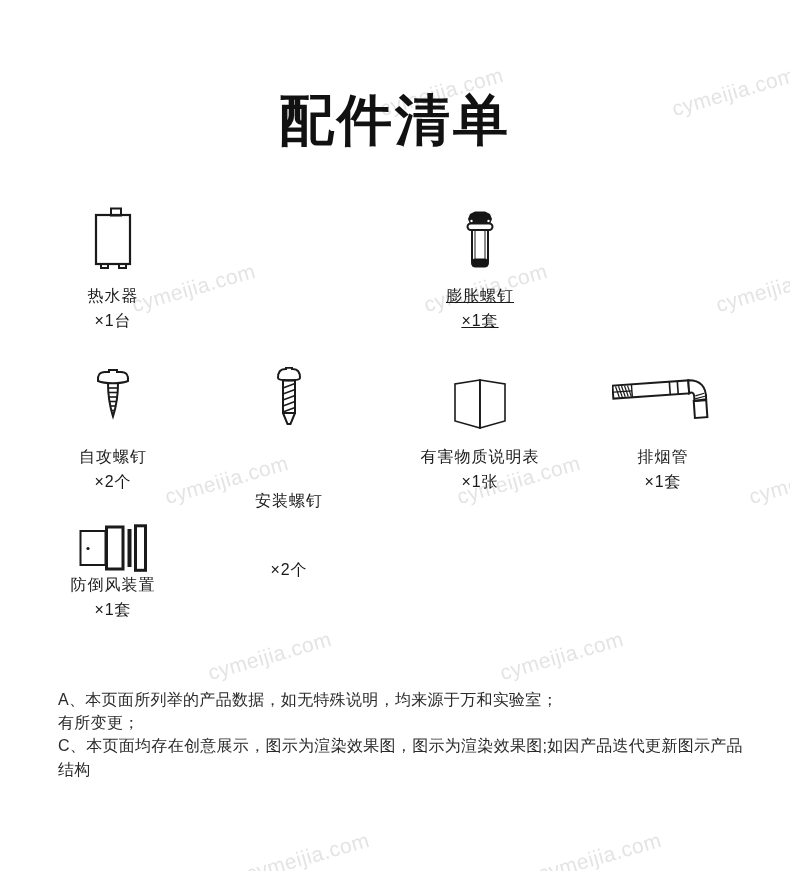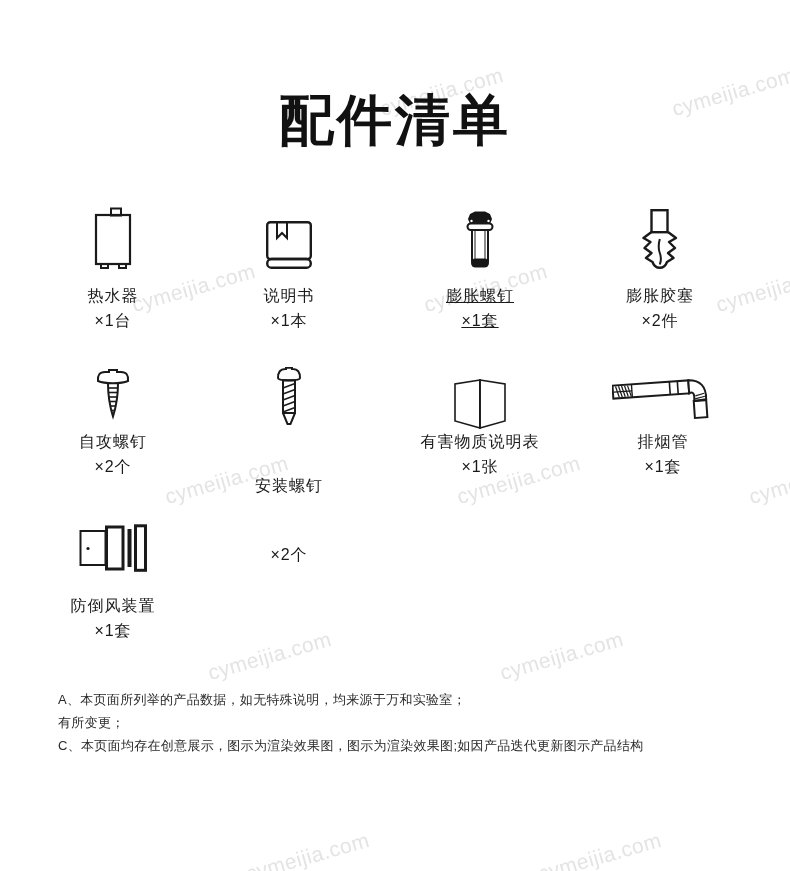--- a/index.html
+++ b/index.html
@@ -9,25 +9,25 @@
   #wm-layer{position:absolute;inset:0;z-index:0;pointer-events:none;}
   .wm{position:absolute;font-size:21px;color:#e4e4e4;white-space:nowrap;
       transform:rotate(-16deg);letter-spacing:.5px;font-weight:400;}
   
   #content{position:absolute;inset:0;z-index:1;border-radius:30px;}
   .page-title{position:absolute;top:84px;left:0;width:100%;text-align:center;
       font-size:55px;font-weight:900;letter-spacing:3px;color:#111;}
   .item{position:absolute;width:220px;display:flex;flex-direction:column;align-items:center;}
   .icon-wrap{display:flex;align-items:flex-end;justify-content:center;}
   .r1 .icon-wrap{height:64px;} .r2 .icon-wrap{height:66px;} .r3 .icon-wrap{height:47px;}
-  .r1 .item-label{margin-top:14px;} .r2 .item-label{} .r3 .item-label{margin-top:21px;}
+  .r1 .item-label{margin-top:14px;} .r2 .item-label{margin-top:15px;} .r3 .item-label{}
   .item-label,.item-qty{font-size:16px;line-height:25px;text-align:center;color:#1a1a1a;letter-spacing:1px;}
   svg{display:block;}
   .notes{position:absolute;left:58px;top:688px;width:700px;}
-  .note-line{font-size:13px;line-height:23.2px;color:#2a2a2a;letter-spacing:.3px;}
+  .note-line{font-size:16px;line-height:23.2px;color:#2a2a2a;letter-spacing:.3px;}
 </style>
 </head>
 <body>
 
 <div id="page">
   <div id="wm-layer">
       <span class="wm" style="left: 378px; top: 80px;">cymeijia.com</span>
       <span class="wm" style="left: 670px; top: 80px;">cymeijia.com</span>
       <span class="wm" style="left: 130px; top: 276px;">cymeijia.com</span>
       <span class="wm" style="left: 422px; top: 276px;">cymeijia.com</span>
@@ -51,60 +51,38 @@
           <rect x="19" y="1.5" width="10" height="7" stroke-width="2"></rect>
           <rect x="4" y="8" width="34" height="49" stroke-width="2.2"></rect>
           <rect x="9" y="57" width="7" height="4" stroke-width="2"></rect>
           <rect x="27" y="57" width="7" height="4" stroke-width="2"></rect>
         </svg>
       </span>
       <div class="item-label">热水器</div>
       <div class="item-qty">×1台</div>
     </div>
 
-    <div class="item r1" style="left:179px;top:205px;">
-      <span class="icon-wrap">
-        <svg width="46" height="48" viewBox="0 0 46 48" fill="none" stroke="#1a1a1a">
-          <rect x="1.2" y="1.2" width="43.6" height="36.8" rx="3" stroke-width="2.4"></rect>
-          <path d="M11 2 V17 L16 12 L21 17 V2" stroke-width="2"></path>
-          <rect x="1.2" y="38" width="43.6" height="8.8" rx="4.4" stroke-width="2.4"></rect>
-        </svg>
-      </span>
-      <div class="item-label">说明书</div>
-      <div class="item-qty">×1本</div>
-    </div>
 
     <div class="item r1" style="left:370px;top:205px;text-decoration:underline;">
       <span class="icon-wrap">
         <svg width="28" height="58" viewBox="0 0 28 58">
           <path d="M4 3 L9 0.5 L19 0.5 L24 3 L26 8 L24 13 L4 13 L2 8 Z" fill="#161616"></path>
           <circle cx="5.5" cy="10" r="1.2" fill="#ffffff"></circle>
           <circle cx="22.5" cy="10" r="1.2" fill="#ffffff"></circle>
           <rect x="1.5" y="12.5" width="25" height="6.5" rx="3.2" fill="#ffffff" stroke="#1a1a1a" stroke-width="2"></rect>
           <rect x="6" y="19" width="16" height="31" fill="#ffffff" stroke="#1a1a1a" stroke-width="2"></rect>
           <line x1="9" y1="20" x2="9" y2="49" stroke="#1a1a1a" stroke-width="1"></line>
           <line x1="19" y1="20" x2="19" y2="49" stroke="#1a1a1a" stroke-width="1"></line>
           <rect x="5" y="47.5" width="18" height="9" rx="4.5" fill="#161616"></rect>
         </svg>
       </span>
       <div class="item-label">膨胀螺钉</div>
       <div class="item-qty">×1套</div>
     </div>
 
-    <div class="item r1" style="left:550px;top:205px;">
-      <span class="icon-wrap">
-        <svg width="38" height="60" viewBox="0 0 38 60" fill="none" stroke="#1a1a1a">
-          <rect x="10.5" y="1.2" width="16" height="22" stroke-width="2.4"></rect>
-          <path d="M10.5 23 L2.5 29 L9.5 33 L3.5 39 L10.5 44 L5 49 L11.5 53 Q13.5 58.8 18.8 58.8 Q24 58.8 26 53 L32.5 49 L27 44 L34 39 L28 33 L35 29 L27 23" stroke-width="2.4" stroke-linejoin="round"></path>
-          <path d="M18.8 30 Q16.6 38 18.8 44 Q21 50 18.8 55.5" stroke-width="2"></path>
-        </svg>
-      </span>
-      <div class="item-label">膨胀胶塞</div>
-      <div class="item-qty">×2件</div>
-    </div>
 
     <div class="item r2" style="left:3px;top:363px;">
       <span class="icon-wrap">
         <svg width="34" height="60" viewBox="0 0 34 60" fill="none" stroke="#1a1a1a">
           <path d="M2 12 Q1 3 9 3 L13 3 L13 1 L21 1 L21 3 L25 3 Q33 3 32 12 Q27 14.2 17 14.2 Q7 14.2 2 12 Z" stroke-width="2"></path>
           <path d="M12 14.5 C12 24 14 38 17 47.5 C20 38 22 24 22 14.5" stroke-width="2"></path>
           <line x1="11.8" y1="19" x2="22.2" y2="19" stroke-width="1.6"></line>
           <line x1="12.2" y1="23.5" x2="21.8" y2="23.5" stroke-width="1.6"></line>
           <line x1="12.7" y1="28" x2="21.3" y2="28" stroke-width="1.6"></line>
           <line x1="13.3" y1="32.5" x2="20.7" y2="32.5" stroke-width="1.6"></line>

